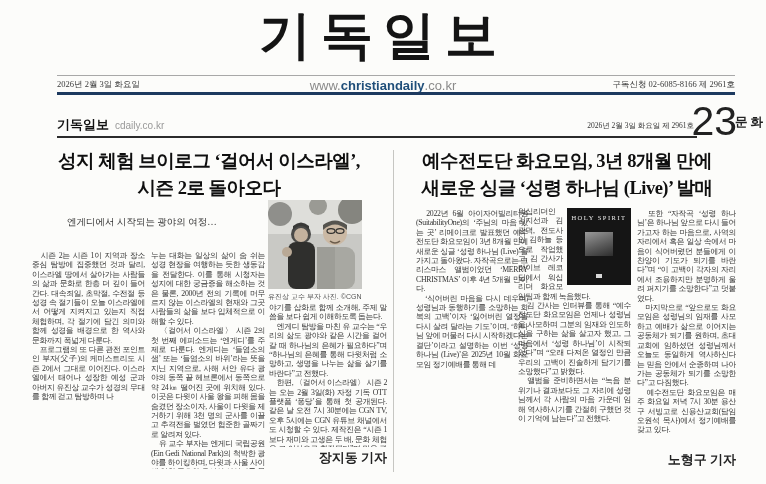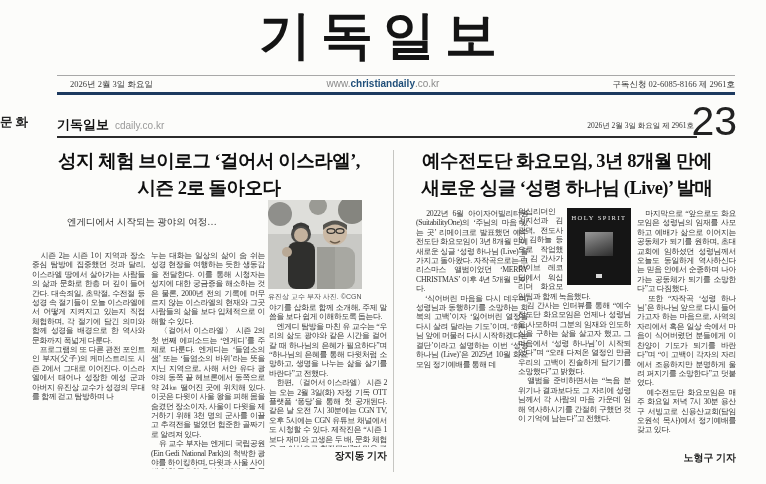--- a/index.html
+++ b/index.html
@@ -4,47 +4,47 @@
 <style>
   html,body{margin:0;padding:0;background:#e8e8e8;}
   .page{position:relative;width:766px;height:484px;background:#fcfcfa;margin:0 auto;
         font-family:"Liberation Serif","DejaVu Serif",serif;color:#1c1c1c;overflow:hidden;}
   
   .masthead{position:absolute;top:2px;left:0;right:0;text-align:center;
             font-family:"Liberation Sans","DejaVu Sans",sans-serif;
             font-weight:900;font-size:52px;letter-spacing:10px;color:#141414;line-height:66px;}
   .rule-thin{position:absolute;left:57px;width:678px;height:1px;background:#a8a8a8;}
   .rule-navy{position:absolute;left:57px;width:678px;height:3px;background:#1d3a5f;}
-  .meta-date{position:absolute;top:79px;left:70px;font-size:8.5px;color:#3a3a3a;}
-  .meta-url{position:absolute;top:78px;left:0;right:0;text-align:center;font-size:10px;color:#8a8a8a;
+  .meta-date{position:absolute;top:79px;left:57px;font-size:8.5px;color:#3a3a3a;}
+  .meta-url{position:absolute;top:78px;left:0;right:0;text-align:center;font-size:13px;color:#8a8a8a;
             font-family:"Liberation Sans","DejaVu Sans",sans-serif;}
   .meta-url .brand{font-weight:bold;color:#1f4e79;}
   .meta-sub{position:absolute;top:79px;right:31px;font-size:8.5px;color:#3a3a3a;}
   
   .paper-name{position:absolute;top:116px;left:57px;font-size:13px;font-weight:900;color:#111;
               font-family:"Liberation Sans","DejaVu Sans",sans-serif;}
   .paper-domain{font-size:10px;font-weight:400;color:#999;margin-left:6px;letter-spacing:0;}
-  .section-title{position:absolute;top:114px;left:0;right:0;text-align:left;
+  .section-title{position:absolute;top:114px;left:0;right:0;text-align:right;
                  font-size:12.5px;font-weight:bold;letter-spacing:3px;color:#222;}
   .edition-info{position:absolute;top:121px;right:72px;font-size:7.5px;color:#333;}
   .page-number{position:absolute;top:104px;right:29px;font-size:41px;line-height:34px;color:#222;
                font-family:"Liberation Sans","DejaVu Sans",sans-serif;font-weight:400;}
   .rule-section{position:absolute;top:136px;left:57px;width:640px;height:2px;background:#2b2b2b;}
   
   .article{position:absolute;top:148px;height:332px;}
   #article-left{left:30px;width:358px;}
   #article-right{left:398px;width:338px;}
   .divider-v{position:absolute;left:393px;top:150px;width:1px;height:322px;background:#c6c6c2;}
   .headline{text-align:center;font-weight:bold;font-size:18.5px;line-height:26.5px;color:#0f0f0f;
             letter-spacing:-0.5px;}
   .subtitle{position:absolute;top:66px;left:28px;font-size:9.5px;line-height:16px;color:#2e2e2e;margin-left:9px;}
   .col{position:absolute;font-size:7.8px;line-height:9.4px;text-align:justify;color:#333;
        letter-spacing:-0.3px;overflow:hidden;}
   .col p{margin:0;}
-  .reporter{position:absolute;font-size:10px;color:#222;text-align:right;font-weight:bold;}
+  .reporter{position:absolute;font-size:13px;color:#222;text-align:right;font-weight:bold;}
   
   #l-col1{top:103px;left:2px;width:113px;height:218px;}
   #l-col2{top:103px;left:121px;width:114px;height:218px;}
   #l-col3{top:155px;left:239px;width:118px;height:144px;}
   #l-reporter{top:301px;left:239px;width:118px;}
   .photo{position:absolute;top:52px;left:238px;width:94px;height:89px;background:#cfcfcb;overflow:hidden;}
   .photo svg{display:block;}
   .photo-caption{position:absolute;top:144px;left:238px;width:100px;font-size:7px;color:#555;
                  font-family:"Liberation Sans","DejaVu Sans",sans-serif;}
   
@@ -142,20 +142,20 @@
         <div class="album-art"></div>
         <div class="album-mark"></div>
       </div>
       <div>
           <p>워십리더인 김지선과 김광덕, 전도사인 김하늘 등으로 작업했고, 김 간사가 라이브 레코딩에서 워십리더 화요모임팀과 함께 녹음했다.</p>
           <p>　김 간사는 인터뷰를 통해 “예수전도단 화요모임은 언제나 성령님을 사모하며 그분의 임재와 인도하심을 구하는 삶을 살고자 했고, 그 마음에서 ‘성령 하나님’이 시작되었다”며 “오래 다져온 열정인 만큼 우리의 고백이 진솔하게 담기기를 소망했다”고 밝혔다.</p>
           <p>　앨범을 준비하면서는 “녹음 분위기나 결과보다도 그 자리에 성령님께서 각 사람의 마음 가운데 임해 역사하시기를 간절히 구했던 것이 기억에 남는다”고 전했다.</p>
         </div>
     </div>
     <div class="col" id="r-col3">
+        <p>　또한 “자작곡 ‘성령 하나님’은 하나님 앞으로 다시 들어가고자 하는 마음으로, 사역의 자리에서 혹은 일상 속에서 마음이 식어버렸던 분들에게 이 찬양이 기도가 되기를 바란다”며 “이 고백이 각자의 자리에서 조용하지만 분명하게 울려 퍼지기를 소망한다”고 덧붙였다.</p>
         <p>　마지막으로 “앞으로도 화요모임은 성령님의 임재를 사모하고 예배가 삶으로 이어지는 공동체가 되기를 원하며, 초대교회에 임하셨던 성령님께서 오늘도 동일하게 역사하신다는 믿음 안에서 순종하며 나아가는 공동체가 되기를 소망한다”고 다짐했다.</p>
-        <p>　또한 “자작곡 ‘성령 하나님’은 하나님 앞으로 다시 들어가고자 하는 마음으로, 사역의 자리에서 혹은 일상 속에서 마음이 식어버렸던 분들에게 이 찬양이 기도가 되기를 바란다”며 “이 고백이 각자의 자리에서 조용하지만 분명하게 울려 퍼지기를 소망한다”고 덧붙였다.</p>
         <p>　예수전도단 화요모임은 매주 화요일 저녁 7시 30분 용산구 서빙고로 신용산교회(담임 오원석 목사)에서 정기예배를 갖고 있다.</p>
       </div>
     <div class="reporter" id="r-reporter">노형구 기자</div>
   </div>
 
 </div>
 
 </body></html>

